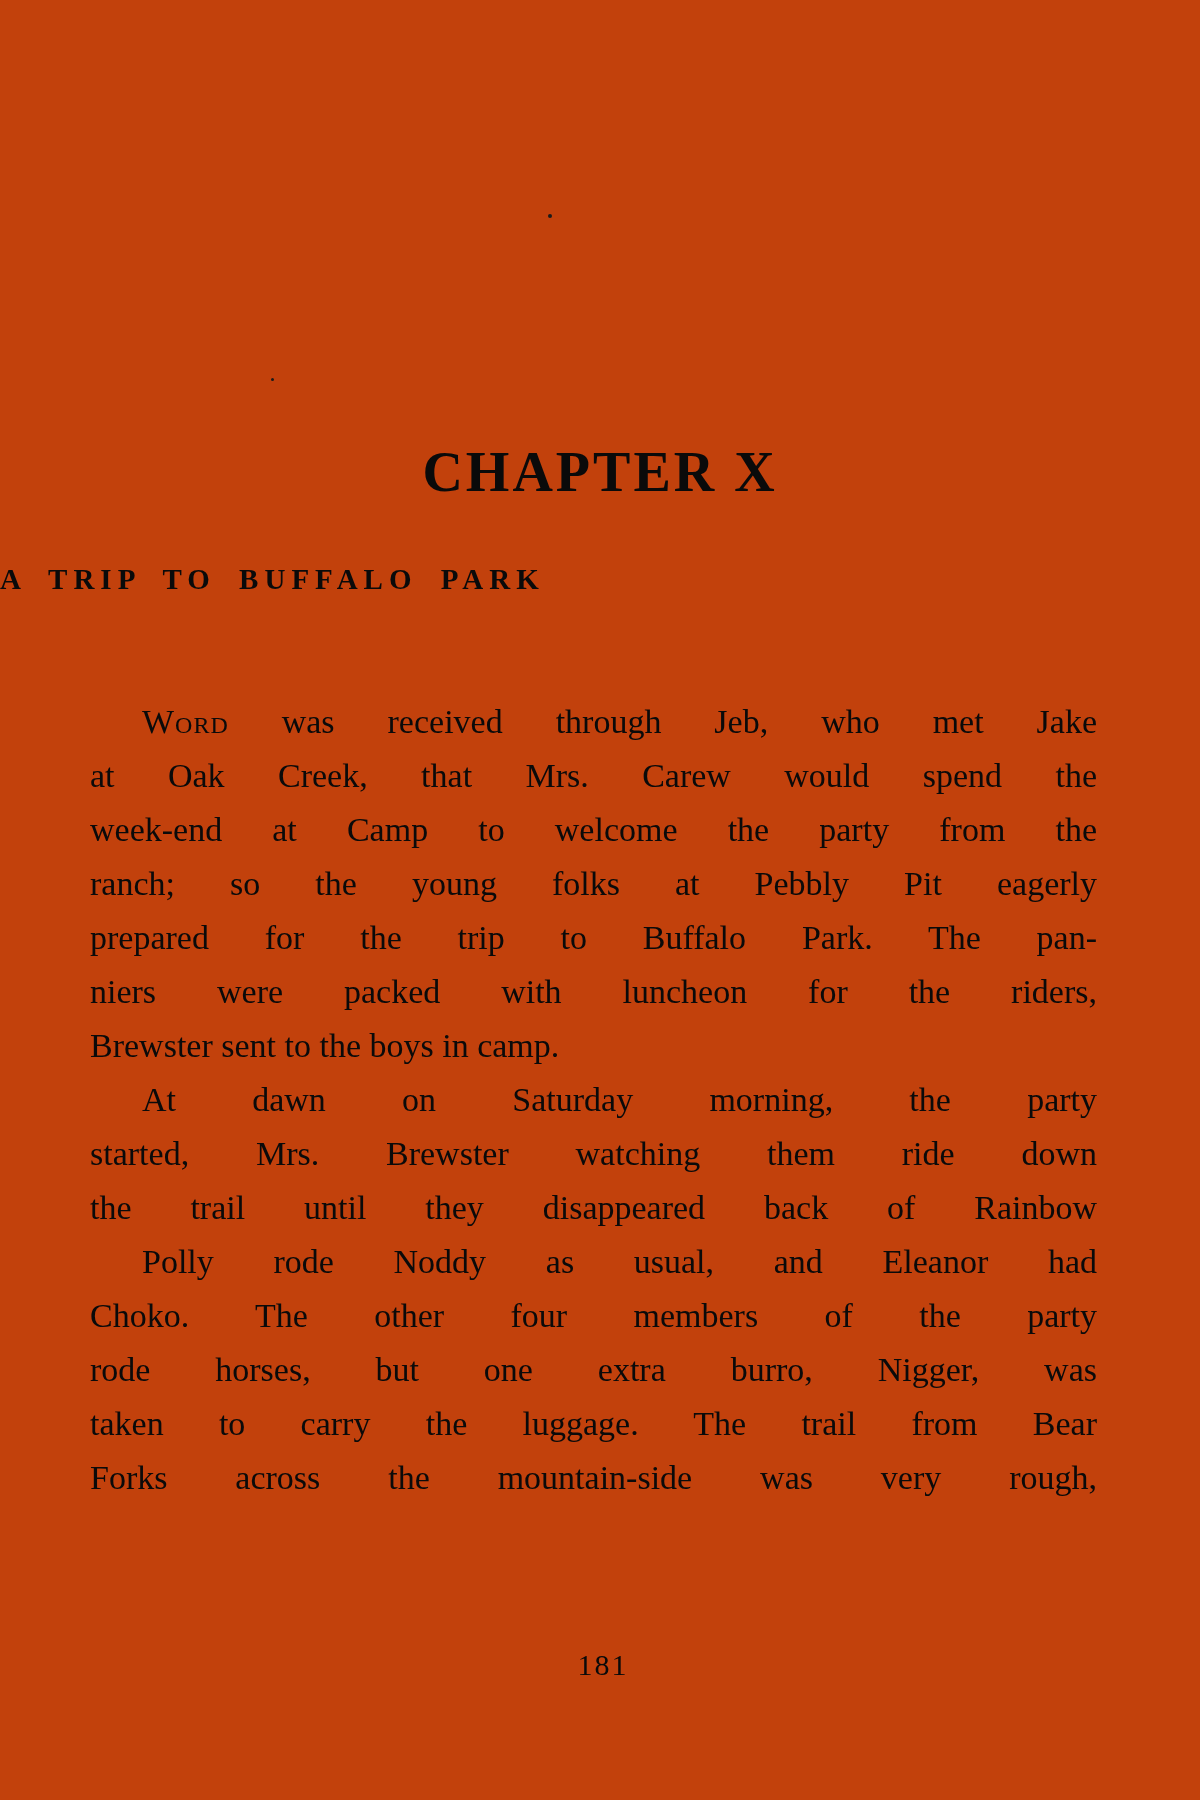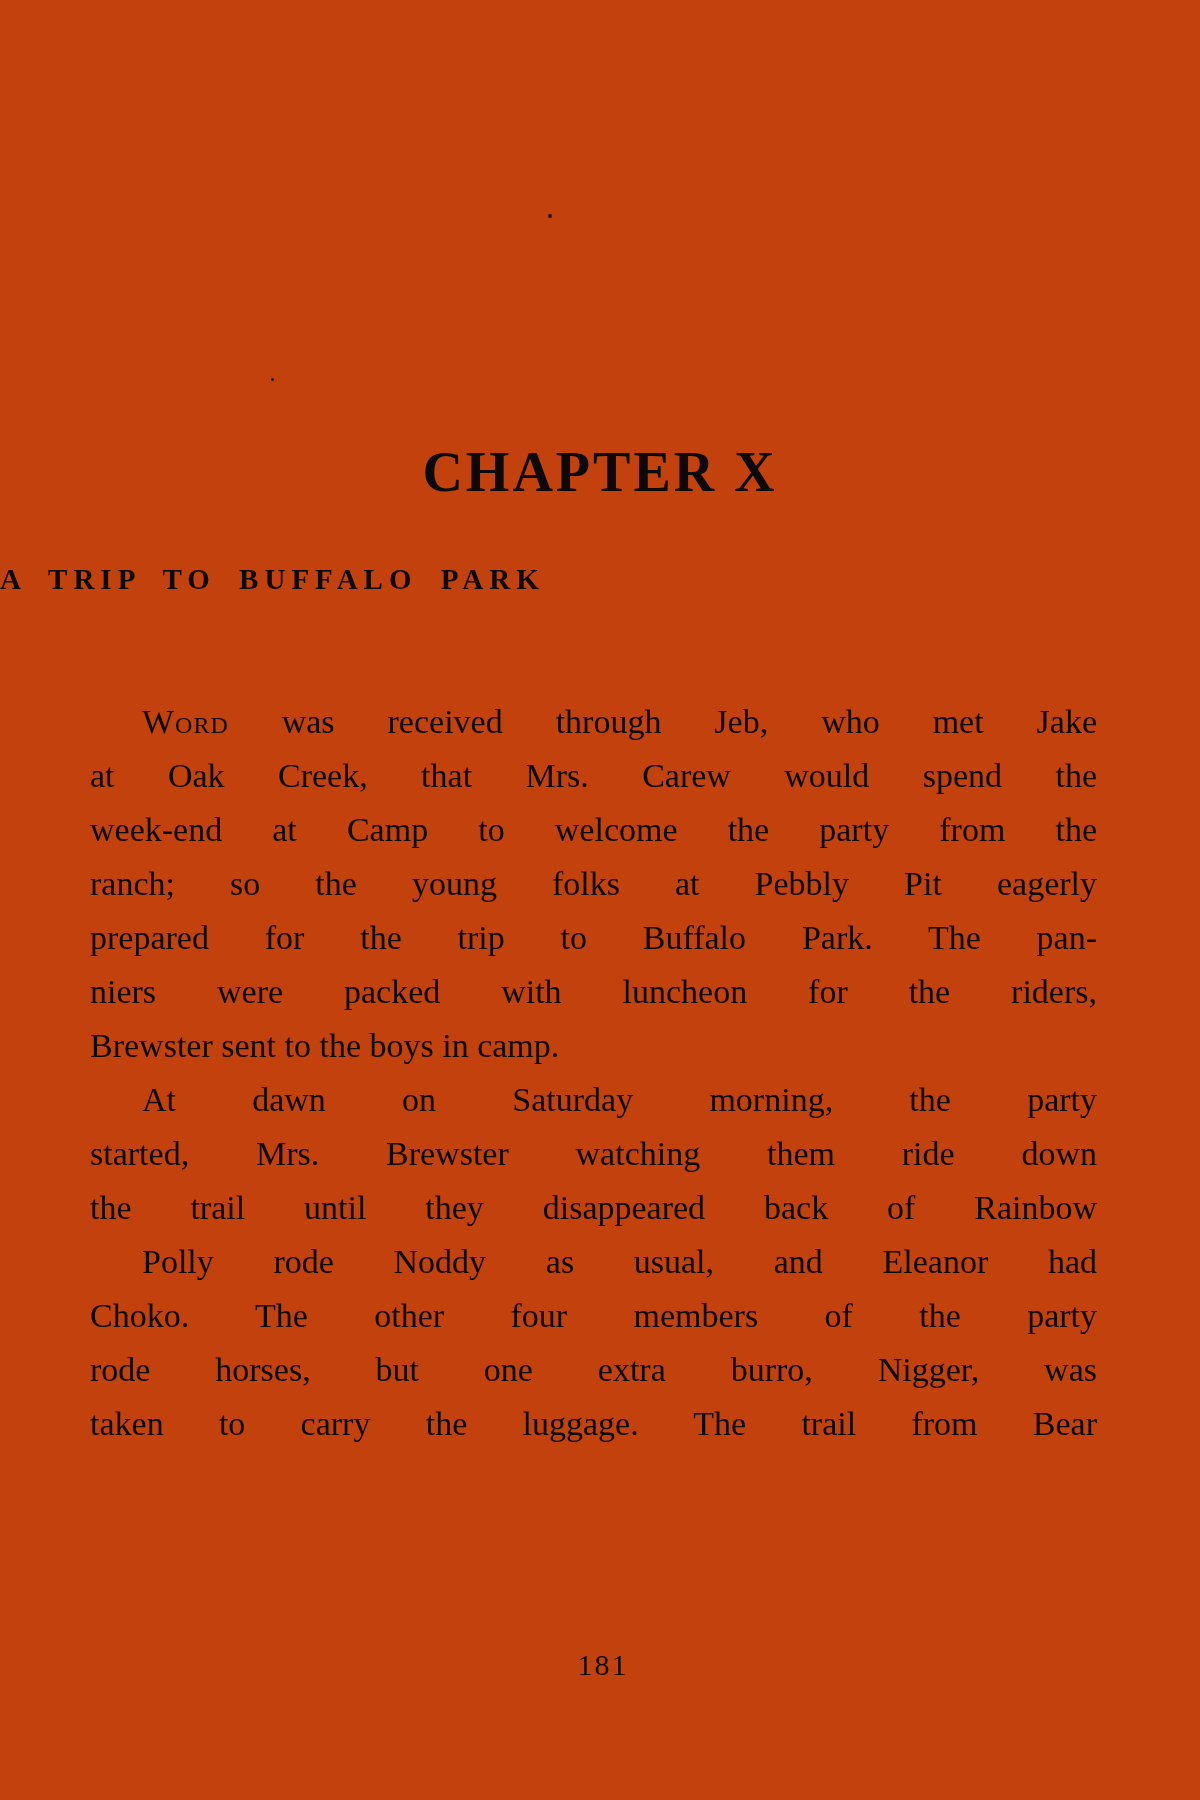--- a/index.html
+++ b/index.html
@@ -118,19 +118,20 @@
       <span class="line indent" style="display:block">At dawn on Saturday morning, the party</span>
       <span class="line" style="display:block">started, Mrs. Brewster watching them ride down</span>
       <span class="line" style="display:block">the trail until they disappeared back of Rainbow</span>
     </p>
 
     <p class="para">
       <span class="line indent" style="display:block">Polly rode Noddy as usual, and Eleanor had</span>
       <span class="line" style="display:block">Choko. The other four members of the party</span>
       <span class="line" style="display:block">rode horses, but one extra burro, Nigger, was</span>
       <span class="line" style="display:block">taken to carry the luggage. The trail from Bear</span>
+      <span class="line" style="display:block">Forks across the mountain-side was very rough,</span>
     </p>
 
   </div>
 
   <div class="page-number">181</div>
 
 </div>
 
 </body></html>

